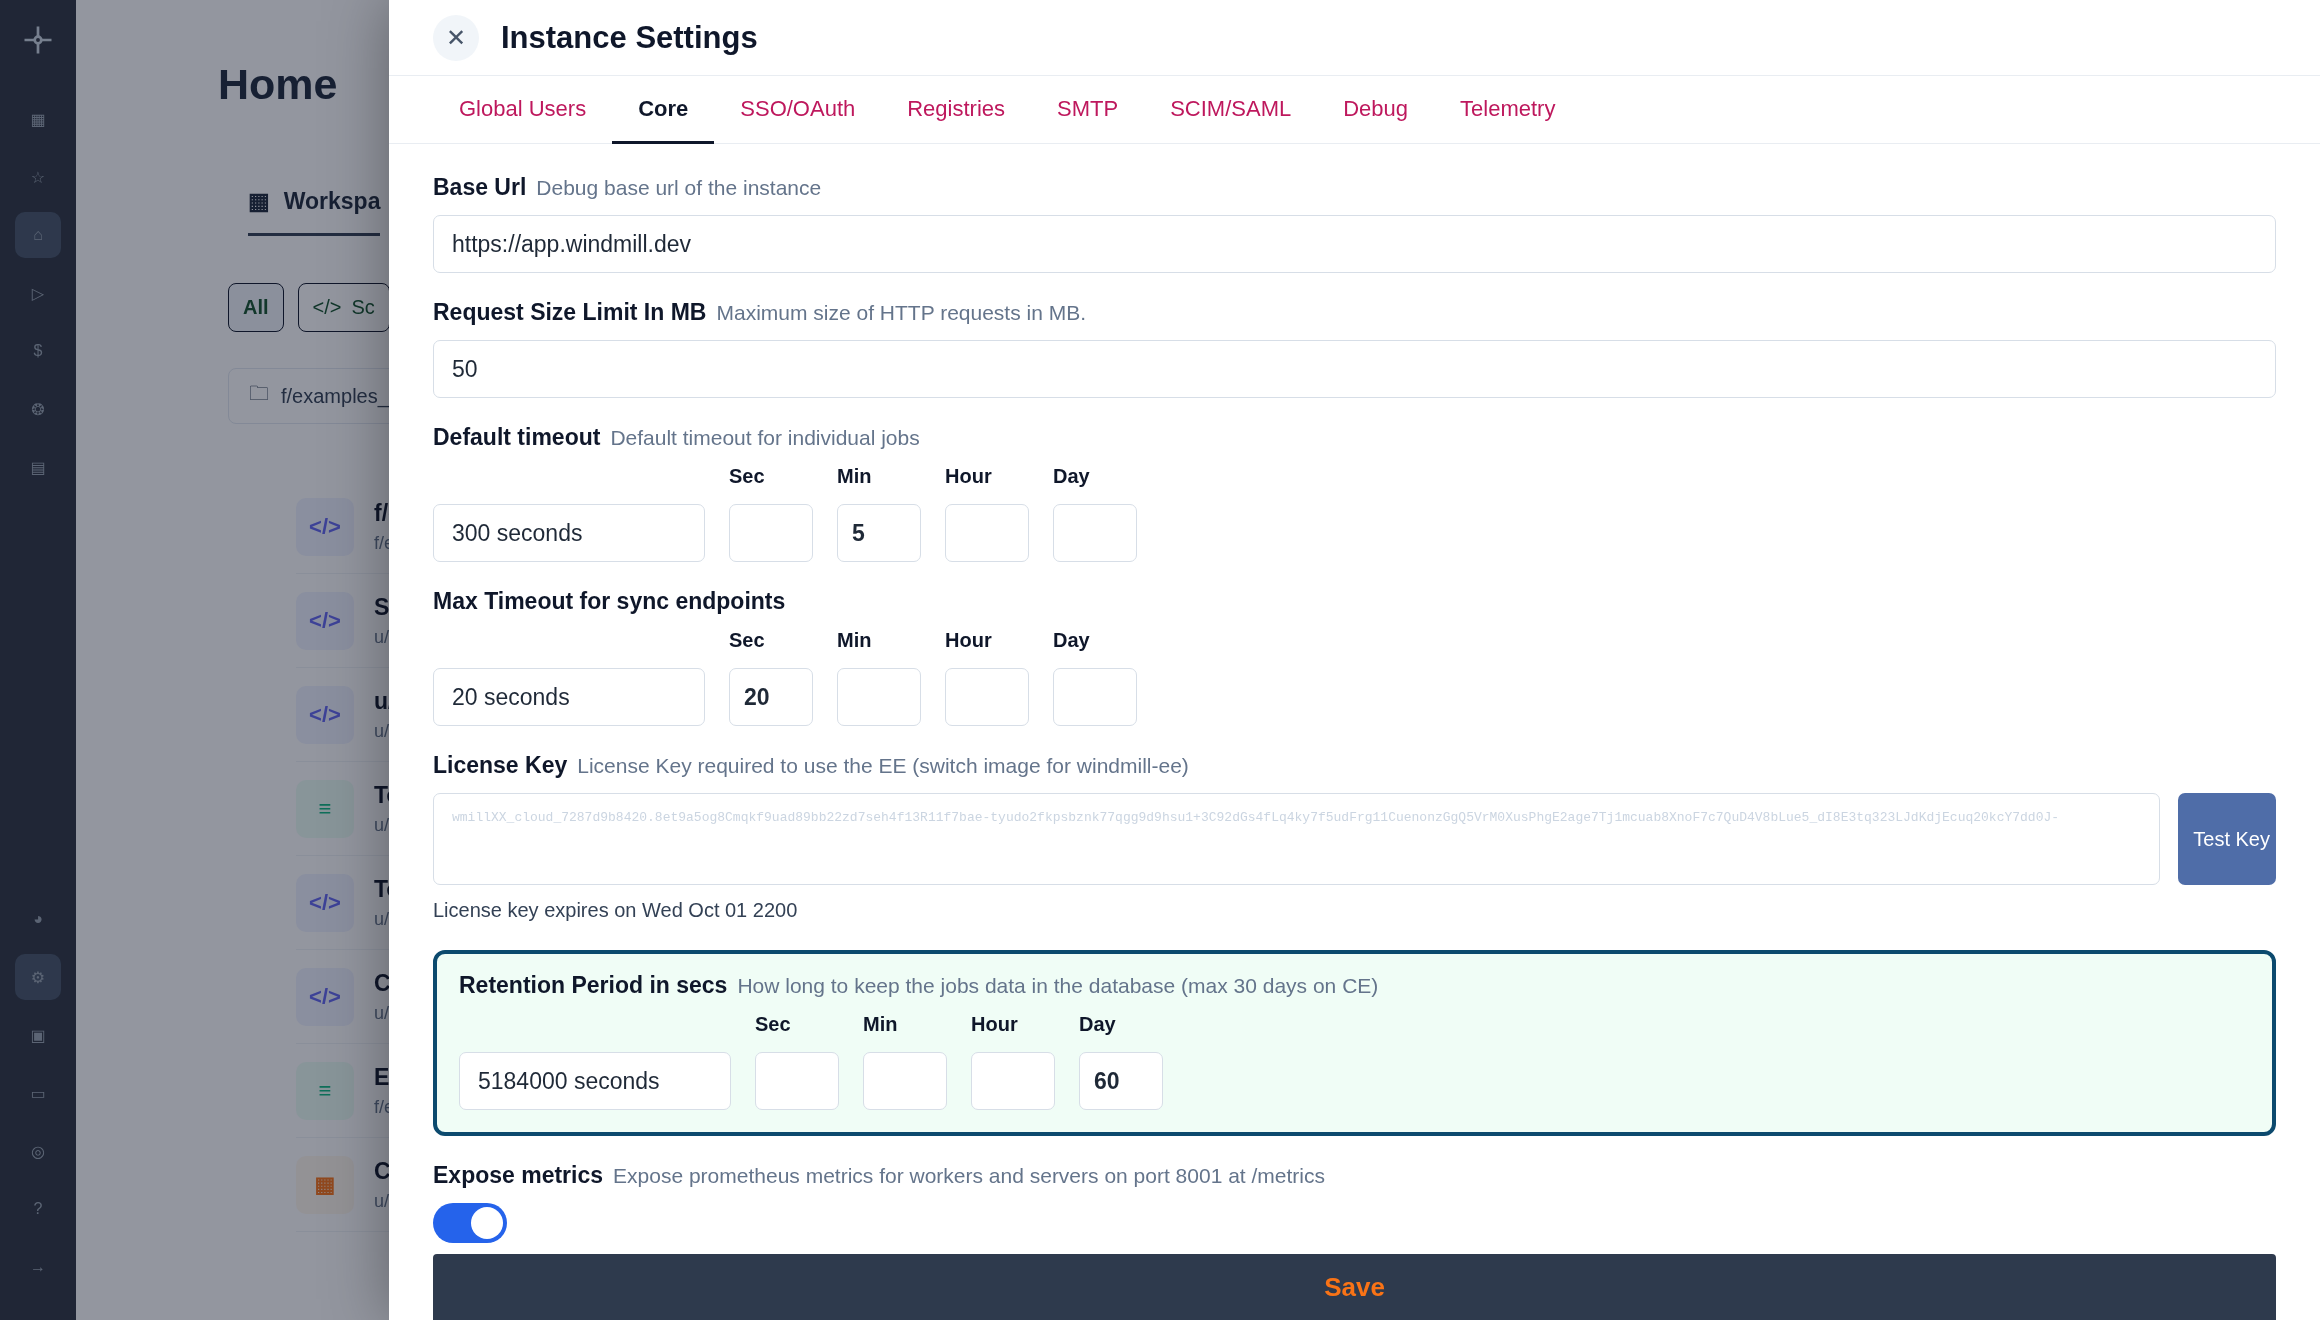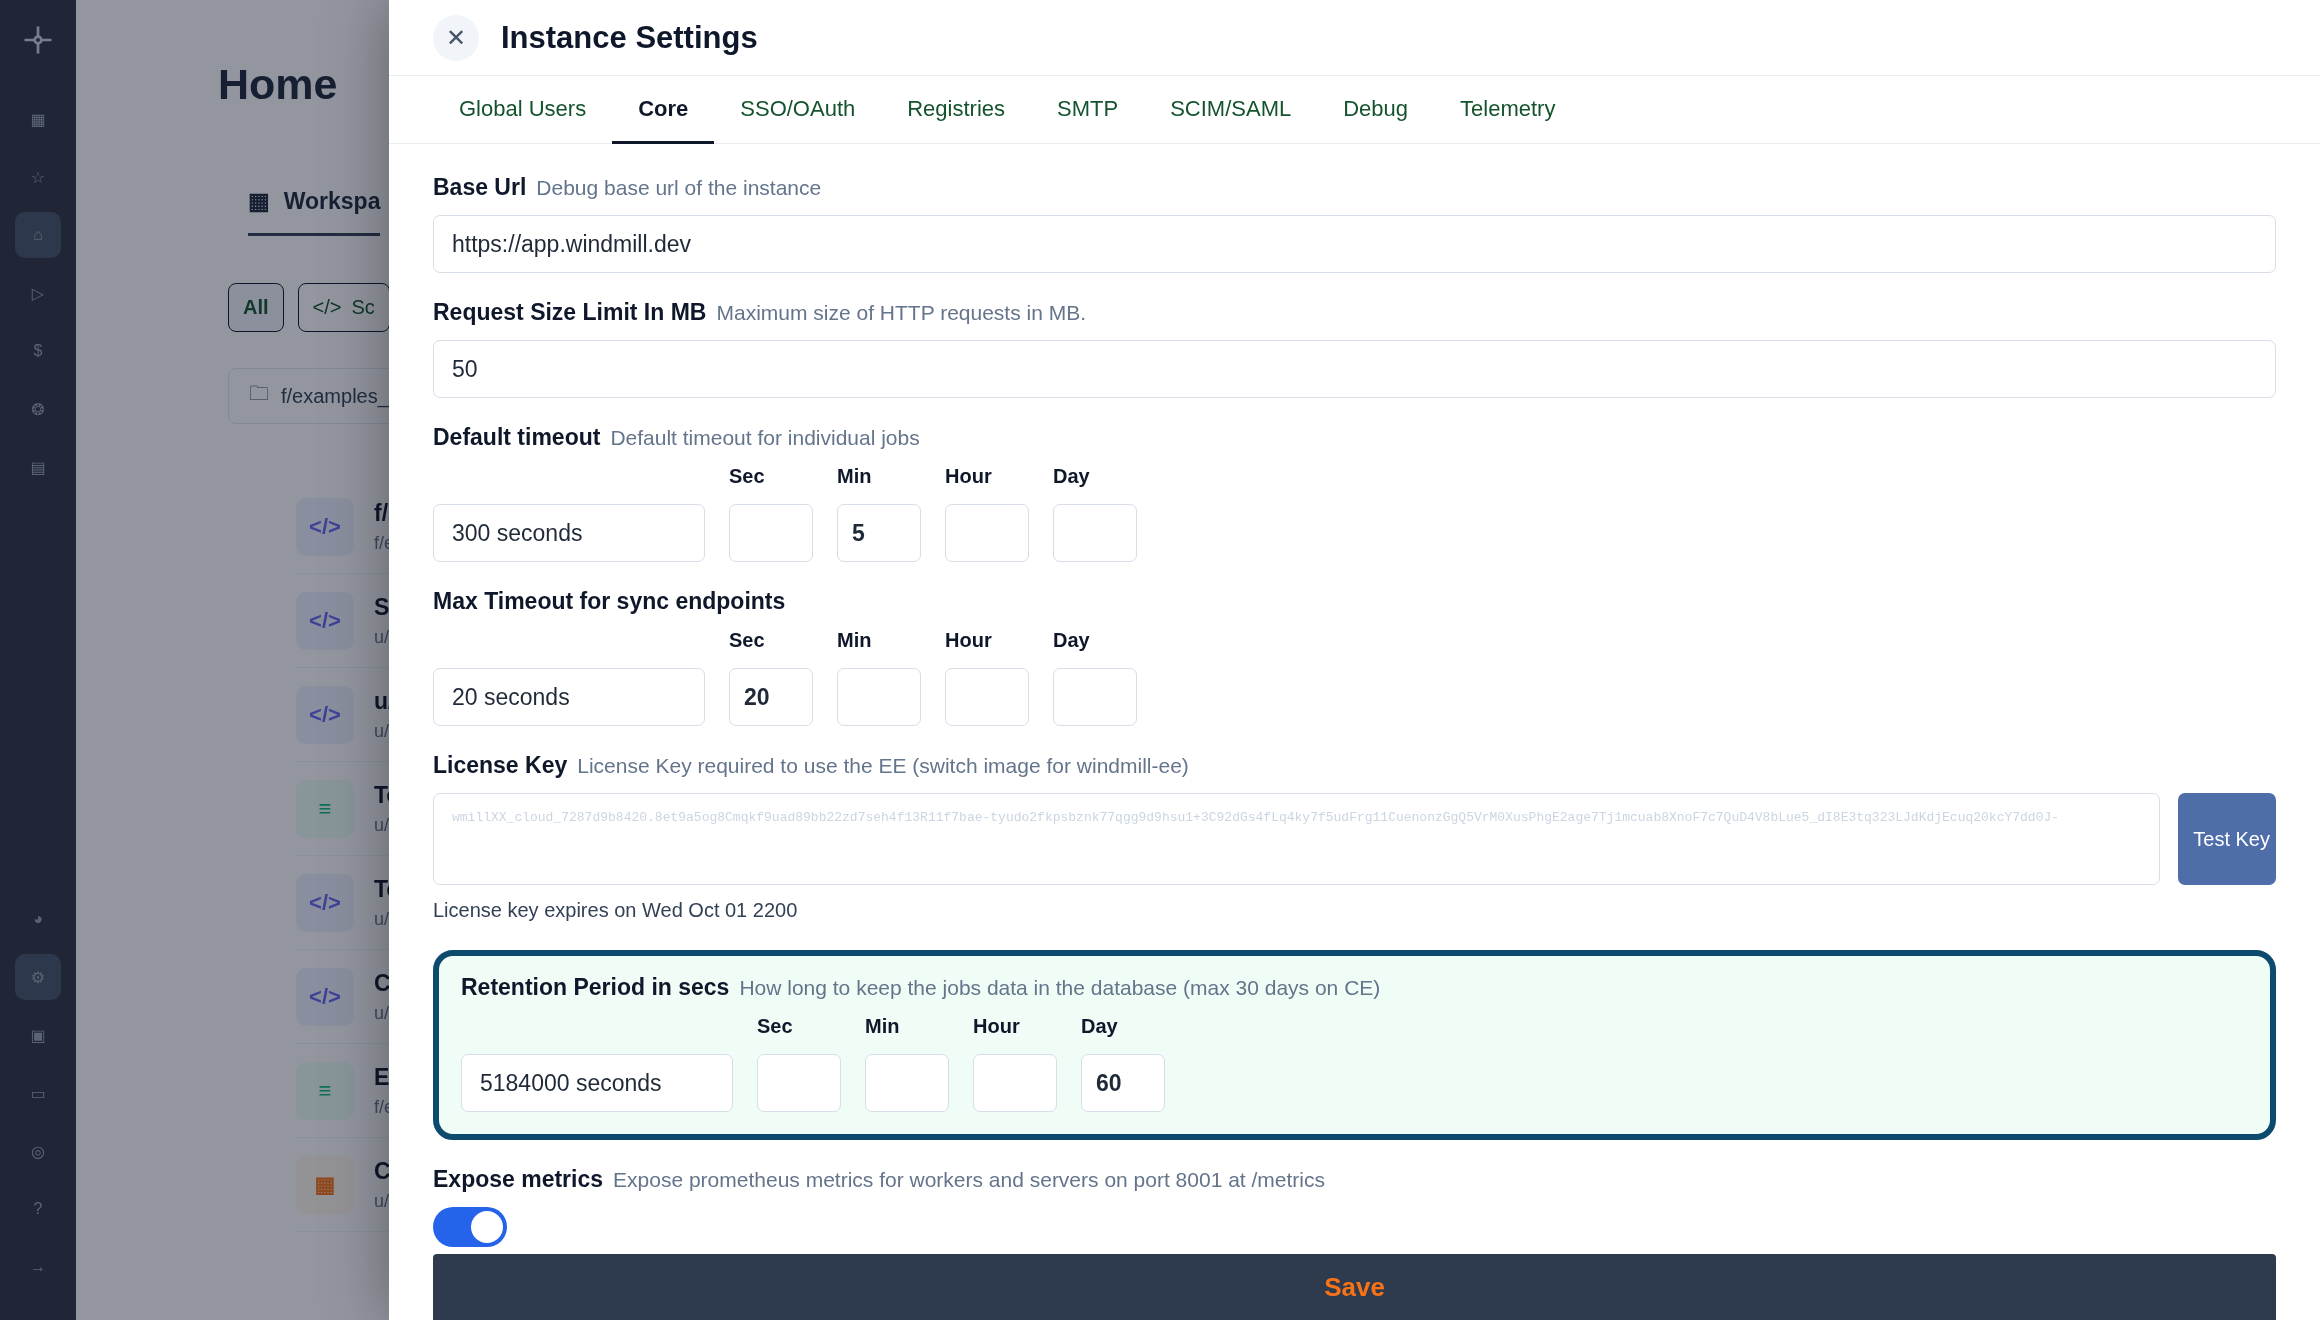--- a/index.html
+++ b/index.html
@@ -122,21 +122,21 @@
     font-size: 24px; cursor: pointer;
   }
   .modal-title { font-size: 31px; font-weight: bold; color: #0f172a; }
   .tabs {
     height: 68px; display: flex; align-items: stretch; gap: 0;
     padding: 0 44px; border-bottom: 1px solid #e9edf2;
     flex: 0 0 auto;
   }
   .tab {
     display: flex; align-items: center; padding: 0 26px;
-    font-size: 22px; color: #14532d; cursor: pointer;
+    font-size: 22px; color: #be185d; cursor: pointer;
     border-bottom: 3px solid transparent; margin-bottom: -1px;
   }
   .tab.active { color: #0f172a; font-weight: 600; border-bottom-color: #0f172a; }
 
   .body {
     flex: 1 1 auto; padding: 30px 44px 0 44px; overflow: hidden;
     position: relative;
   }
   .field { margin-bottom: 26px; }
   .field-label {
@@ -168,21 +168,21 @@
     background: #fff; resize: none; font-family: "Liberation Mono", monospace;
   }
   .test-key {
     width: 98px; height: 92px; border-radius: 7px;
     background: #4f6da8; color: #fff; border: none;
     font-size: 20px; cursor: pointer; text-align: right;
   }
   .license-note { font-size: 20px; color: #334155; margin-top: 14px; }
 
   .retention {
-    border: 6px solid #0c4a6e; border-radius: 20px;
+    border: 4px solid #0c4a6e; border-radius: 12px;
     background: #f0fdf6; padding: 18px 22px 22px 22px; margin-top: 28px;
   }
   .toggle-wrap { margin-top: 26px; }
   .toggle {
     width: 74px; height: 40px; border-radius: 20px; background: #2563eb;
     position: relative; cursor: pointer;
   }
   .toggle .knob {
     position: absolute; right: 4px; top: 4px;
     width: 32px; height: 32px; border-radius: 50%; background: #fff;

